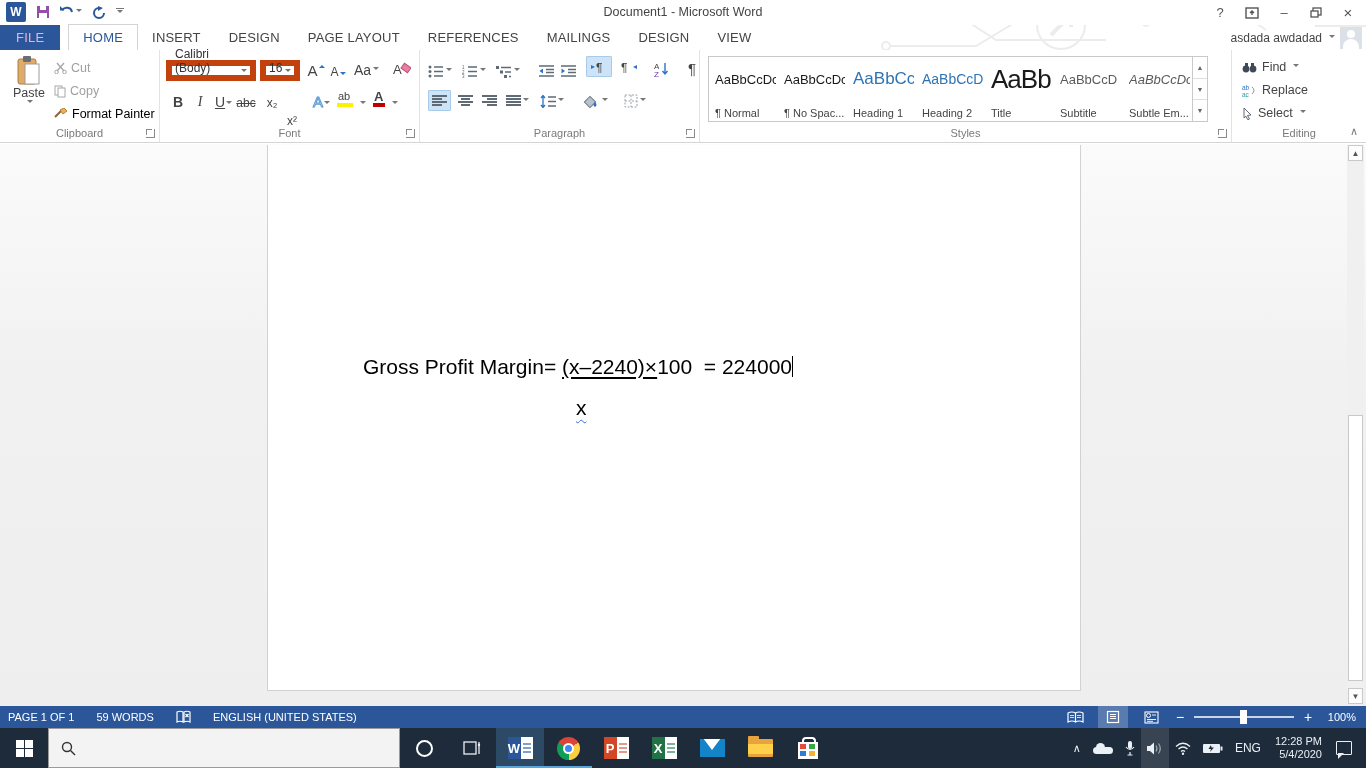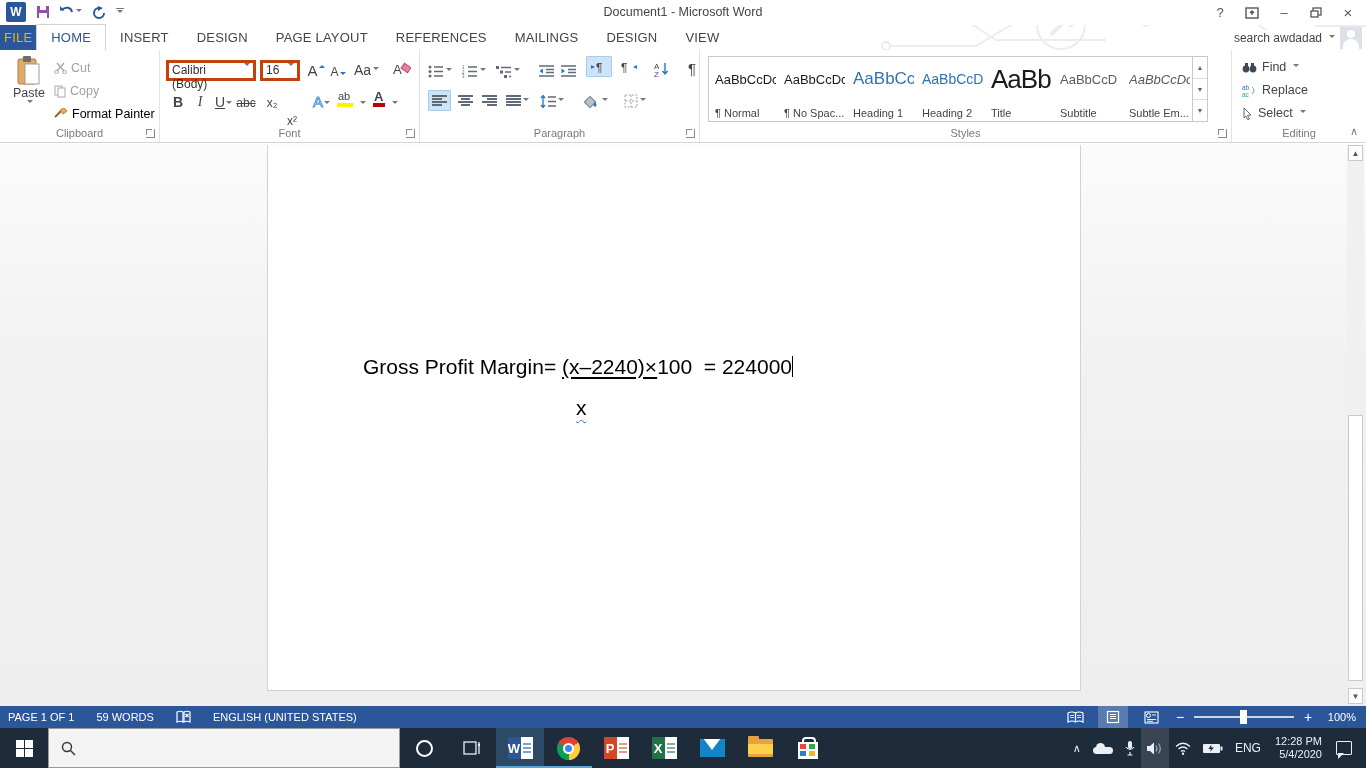--- a/index.html
+++ b/index.html
@@ -17,21 +17,21 @@
   .qat{position:absolute;left:6px;top:2px;display:flex;align-items:center;gap:10px;z-index:6}
   .qat .wicon{width:20px;height:20px;background:var(--accent);color:#fff;font-weight:bold;font-size:12px;display:flex;align-items:center;justify-content:center;border-radius:2px}
   .smalldd{display:inline-block;width:0;height:0;border:3px solid transparent;border-top-color:#777;margin-left:2px;vertical-align:middle}
   .title{position:absolute;left:0;right:0;top:0;height:25px;text-align:center;font-size:12.5px;color:#444;line-height:25px;z-index:5}
   .winctrls{position:absolute;right:4px;top:0;display:flex;height:25px;align-items:center;gap:4px;z-index:6}
   .wbtn{width:28px;height:22px;display:flex;align-items:center;justify-content:center;color:#555;font-size:13px}
 
   
   .tabrow{position:absolute;left:0;top:25px;width:1366px;height:25px;background:transparent;z-index:5;display:flex;align-items:flex-end}
   .tab{font-size:13px;color:#444;padding:5px 14px 5px;letter-spacing:.2px}
-  .tab.file{background:var(--accent);color:#eab308;padding:5px 4px;}
+  .tab.file{background:var(--accent);color:#f9a8d4;padding:5px 16px;margin-right:8px}
   .tab.active{background:#fff;color:var(--accent);border:1px solid #d4d4d4;border-bottom:none}
   .account{position:absolute;right:4px;top:2px;display:flex;align-items:center;gap:5px;font-size:12px;color:#444}
   .avatar{width:22px;height:22px;background:#dbe1e7;position:relative;overflow:hidden}
   .avatar::before{content:"";position:absolute;left:7px;top:3px;width:8px;height:8px;border-radius:50%;background:#fff}
   .avatar::after{content:"";position:absolute;left:3px;top:12px;width:16px;height:10px;border-radius:8px 8px 0 0;background:#fff}
 
   
   .ribbon{position:absolute;left:0;top:50px;width:1366px;height:93px;background:#fff;border-bottom:1px solid #d4d4d4;z-index:4}
   .rgroup{position:absolute;top:0;height:92px;border-right:1px solid #e3e3e3}
   .glabel{position:absolute;bottom:3px;left:0;right:0;text-align:center;font-size:11px;color:#7a7a7a}
@@ -39,21 +39,21 @@
   .launcher::after{content:"";position:absolute;right:0;top:0;width:5px;height:5px;border-right:1px solid #8a8a8a;border-top:1px solid #8a8a8a}
   .g-clip{left:0;width:160px}.g-font{left:160px;width:260px}.g-para{left:420px;width:280px}.g-styles{left:700px;width:532px}.g-edit{left:1232px;width:134px;border-right:none}
   .collapse{position:absolute;right:8px;bottom:4px;color:#777;font-size:11px}
 
   .bigbtn{position:absolute;left:8px;top:6px;width:42px;height:70px;display:flex;flex-direction:column;align-items:center;font-size:12.5px;color:#444}
   .clipline{position:absolute;left:54px;display:flex;align-items:center;gap:4px;font-size:12.5px;height:20px}
   .gray{color:#a0a0a0}
   .ribbon svg{display:block}
   .rbtn{display:inline-flex;align-items:center;justify-content:center;height:22px;min-width:20px;color:#444}
   .hl{background:#cde3f7;border:1px solid #a8cbea;border-radius:1px}
-  .combo{position:absolute;display:flex;align-items:flex-start;border:3px solid #c2410c;background:#fff;height:21px;font-size:12px;color:#333;padding:0 3px}
+  .combo{position:absolute;display:flex;align-items:flex-end;border:6px solid #c2410c;background:#fff;height:21px;font-size:12px;color:#333;padding:0 3px}
   .combo .smalldd{margin-left:auto}
   .lin{background-repeat:no-repeat}
   .al-l{width:15px;height:11px;background-image:linear-gradient(#5f6a75,#5f6a75),linear-gradient(#5f6a75,#5f6a75),linear-gradient(#5f6a75,#5f6a75),linear-gradient(#5f6a75,#5f6a75);background-size:15px 2px,10px 2px,15px 2px,10px 2px;background-position:0 0,0 3px,0 6px,0 9px}
   .al-c{width:15px;height:11px;background-image:linear-gradient(#5f6a75,#5f6a75),linear-gradient(#5f6a75,#5f6a75),linear-gradient(#5f6a75,#5f6a75),linear-gradient(#5f6a75,#5f6a75);background-size:15px 2px,9px 2px,15px 2px,9px 2px;background-position:0 0,3px 3px,0 6px,3px 9px}
   .al-r{width:15px;height:11px;background-image:linear-gradient(#5f6a75,#5f6a75),linear-gradient(#5f6a75,#5f6a75),linear-gradient(#5f6a75,#5f6a75),linear-gradient(#5f6a75,#5f6a75);background-size:15px 2px,10px 2px,15px 2px,10px 2px;background-position:0 0,5px 3px,0 6px,5px 9px}
   .al-j{width:15px;height:11px;background-image:linear-gradient(#5f6a75,#5f6a75),linear-gradient(#5f6a75,#5f6a75),linear-gradient(#5f6a75,#5f6a75),linear-gradient(#5f6a75,#5f6a75);background-size:15px 2px,15px 2px,15px 2px,15px 2px;background-position:0 0,0 3px,0 6px,0 9px}
 
   
   .gallery{position:absolute;left:8px;top:6px;width:500px;height:66px;border:1px solid #c9c9c9;display:flex}
   .stitem{width:69px;padding:6px 2px 2px 6px;overflow:hidden;display:flex;flex-direction:column;justify-content:space-between}
@@ -198,21 +198,21 @@
     <span class="tab file">FILE</span>
     <span class="tab active">HOME</span>
     <span class="tab">INSERT</span>
     <span class="tab">DESIGN</span>
     <span class="tab">PAGE LAYOUT</span>
     <span class="tab">REFERENCES</span>
     <span class="tab">MAILINGS</span>
     <span class="tab">DESIGN</span>
     <span class="tab">VIEW</span>
     <div class="account">
-      <span>search awdadad</span>
+      <span>asdada awdadad</span>
       <span class="smalldd"></span>
       <span class="avatar"></span>
     </div>
   </div>
 
   <div class="ribbon">
 
     <div class="rgroup g-clip">
       <div class="bigbtn">
         <svg width="26" height="30" viewBox="0 0 26 30">

